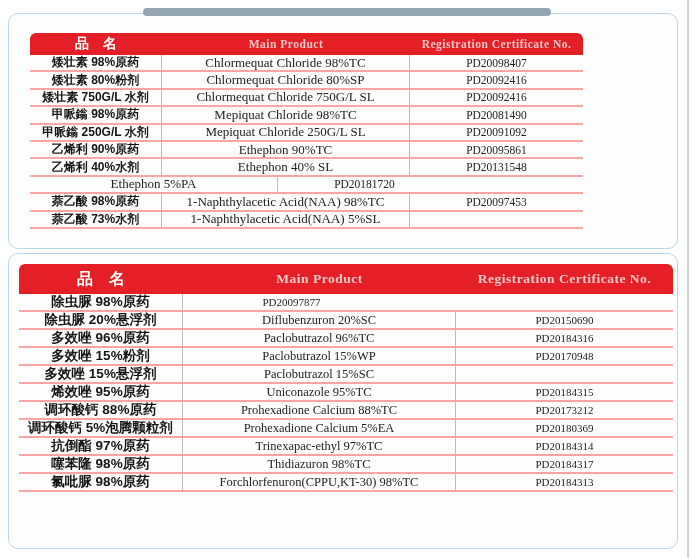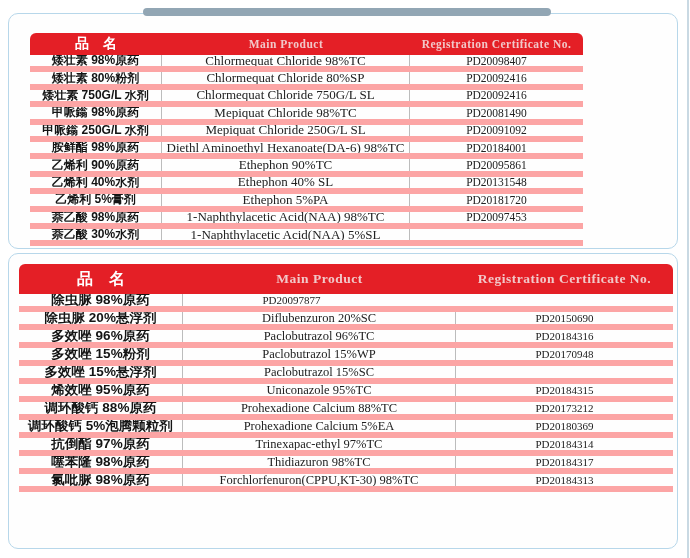--- a/index.html
+++ b/index.html
@@ -59,21 +59,21 @@
   .hcell.en-col {
     color: #f1c8c9; font-weight: bold;
     font-family: "Liberation Serif", serif;
     letter-spacing: 0.5px;
   }
   #table-1 .hcell.en-col { font-size: 11.5px; }
   #table-2 .hcell.en-col { font-size: 13.5px; }
 
   .trow {
     display: flex;
-    border-bottom: 6px solid #fca5a5;
+    border-bottom: 2px solid #fca5a5;
     background: #fefefe;
   }
   #table-1 .trow { height: 17.4px; }
   #table-2 .trow { height: 18px; }
   .cell {
     display: flex; align-items: center; justify-content: center;
     height: 100%;
     overflow: hidden; white-space: nowrap;
   }
   .cell.c0 { border-right: 1px solid #bcbcbc; font-weight: bold; color: #141414; }
@@ -130,46 +130,40 @@
             <div class="cell c0">甲哌鎓 98%原药</div>
             <div class="cell c1">Mepiquat Chloride 98%TC</div>
             <div class="cell c2">PD20081490</div>
           </div>
           <div class="trow">
             <div class="cell c0">甲哌鎓 250G/L 水剂</div>
             <div class="cell c1">Mepiquat Chloride 250G/L SL</div>
             <div class="cell c2">PD20091092</div>
           </div>
           <div class="trow">
-            <div class="cell c0">胺鲜酯 98%原药</div>
-            <div class="cell c1">Diethl Aminoethyl Hexanoate(DA-6)  98%TC</div>
-            <div class="cell c2">PD20184001</div>
-          </div>
-          <div class="trow">
             <div class="cell c0">乙烯利 90%原药</div>
             <div class="cell c1">Ethephon  90%TC</div>
             <div class="cell c2">PD20095861</div>
           </div>
           <div class="trow">
             <div class="cell c0">乙烯利 40%水剂</div>
             <div class="cell c1">Ethephon  40% SL</div>
             <div class="cell c2">PD20131548</div>
           </div>
           <div class="trow">
-            <div class="cell c0">乙烯利 5%膏剂</div>
             <div class="cell c1">Ethephon  5%PA</div>
             <div class="cell c2">PD20181720</div>
           </div>
           <div class="trow">
             <div class="cell c0">萘乙酸 98%原药</div>
             <div class="cell c1">1-Naphthylacetic Acid(NAA)  98%TC</div>
             <div class="cell c2">PD20097453</div>
           </div>
           <div class="trow">
-            <div class="cell c0">萘乙酸 30%水剂</div>
+            <div class="cell c0">萘乙酸 73%水剂</div>
             <div class="cell c1">1-Naphthylacetic Acid(NAA)  5%SL</div>
           </div>
         </div>
     </div>
   </div>
 
   <div class="card" id="card-2">
     <div class="ptable" id="table-2">
       <div class="thead">
         <div class="hcell name-col">品　名</div>

